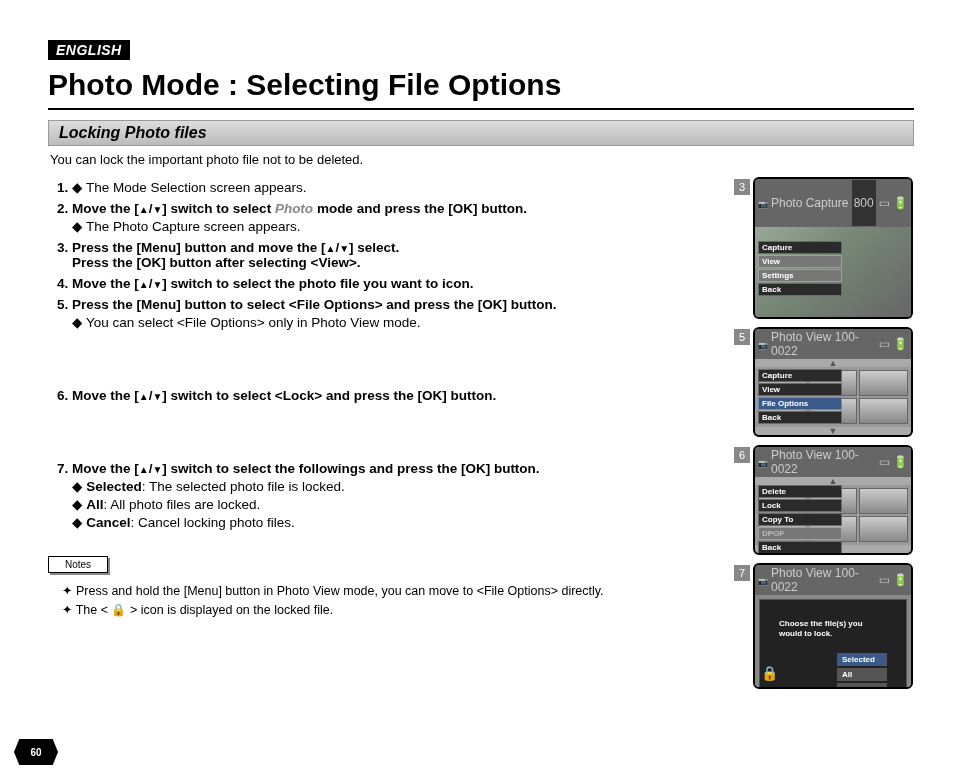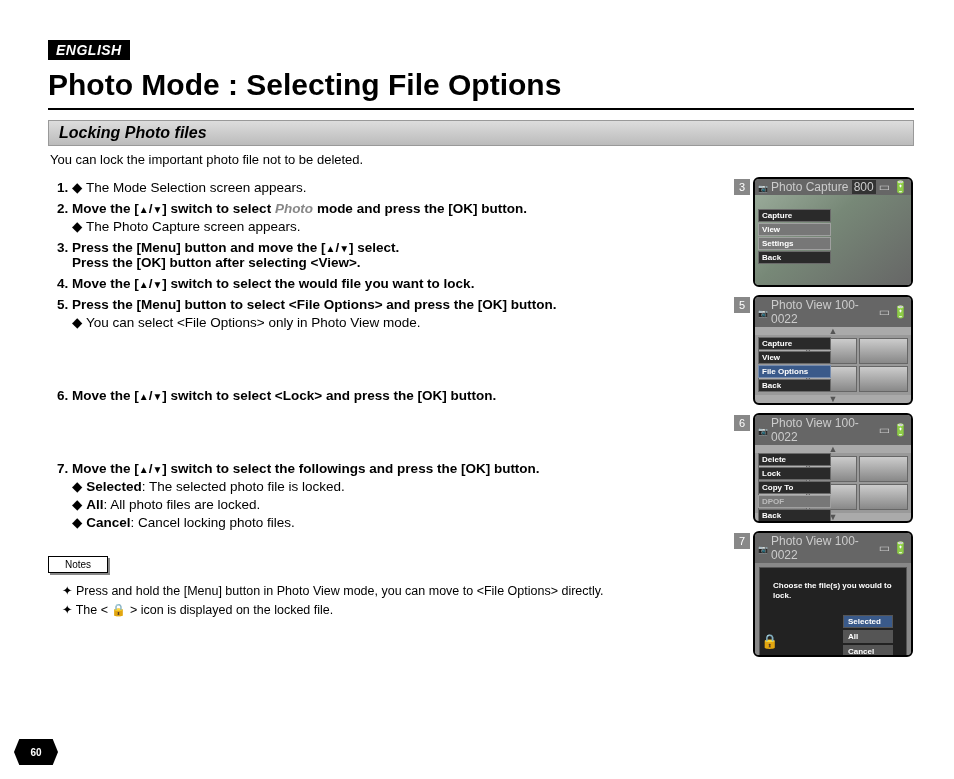--- a/index.html
+++ b/index.html
@@ -22,29 +22,29 @@
   .lock-glyph { display:inline-block; font-size:12px; }
   .page-badge { position: absolute; left: 14px; bottom: 14px; width: 44px; height: 26px; background: #000; color: #fff; font-weight: bold; display: flex; align-items: center; justify-content: center; clip-path: polygon(12% 0, 88% 0, 100% 50%, 88% 100%, 12% 100%, 0 50%); font-size: 10px; }
   .figures { width: 180px; }
   .fig-wrap { display:flex; margin-bottom:8px; }
   .fig-num { width:16px; height:16px; background:#888; color:#fff; font-size:11px; display:flex;align-items:center;justify-content:center; margin-top:2px; margin-right:3px; flex-shrink:0;}
   .lcd { border:2px solid #000; border-radius:6px; width:160px; background:#aaa; position:relative; overflow:hidden; }
   .lcd-head { background:#666; color:#ccc; font-size:12px; padding:1px 3px; display:flex; align-items:center; gap:3px;}
   .lcd-head .cam::before { content:"📷"; font-size:8px;}
   .thumb-grid { display:grid; grid-template-columns:repeat(3,1fr); gap:2px; padding:3px; background:#999;}
   .thumb { height:26px; background:linear-gradient(#ccc,#888); border:1px solid #666;}
-  .menu-overlay { position:absolute; top:14px; left:3px; width:73px; }
+  .menu-overlay { position:absolute; top:14px; left:3px; width:84px; }
   .menu-item { font-size:8px; color:#fff; padding:1px 3px; margin-bottom:1px; font-weight:bold; border:1px solid rgba(255,255,255,0.3);}
   .m-dark { background:#2a2a2a; }
   .m-gray { background:#777; }
   .m-sel { background:#3a5a8a; }
   .photo-bg { height:90px; background:linear-gradient(140deg,#9a9,#787 40%,#666); position:relative;}
   .arrow-row { text-align:center; font-size:9px; color:#555; line-height:8px;}
   .lcd7-body { padding:4px; background:#888; height:92px; position:relative;}
-  .dialog { background:#222; border:1px solid #555; padding:13px; width:148px;}
+  .dialog { background:#222; border:1px solid #555; padding:19px; width:148px;}
   .dialog-txt { color:#fff; font-size:8px; font-weight:bold; line-height:10px; margin-bottom:14px;}
   .opt-row { display:flex; justify-content:flex-end; margin-bottom:2px;}
   .opt { font-size:8px; color:#fff; font-weight:bold; padding:1px 4px; width:50px; border:1px solid #555;}
   .opt-sel { background:#3a5a8a;}
   .opt-norm { background:#555;}
   .lock-corner { position:absolute; left:6px; bottom:6px; color:#fff; font-size:14px;}
   .up-triangle::before{content:"▲";font-size:10px;}
   .down-triangle::before{content:"▼";font-size:10px;}
   .spacer-step { height: 52px; }
 </style>
@@ -66,21 +66,21 @@
       </li>
       <li>
         <span>Move the [</span><span class="up-triangle"></span>/<span class="down-triangle"></span><span>] switch to select </span><span class="italic-gray">Photo</span><span> mode and press the [OK] button.</span>
         <span class="sub diamond">The Photo Capture screen appears.</span>
       </li>
       <li>
         <span>Press the [Menu] button and move the [</span><span class="up-triangle"></span>/<span class="down-triangle"></span><span>] select.</span><br>
         <span>Press the [OK] button after selecting &lt;View&gt;.</span>
       </li>
       <li>
-        <span>Move the [</span><span class="up-triangle"></span>/<span class="down-triangle"></span><span>] switch to select the would file you want to lock.</span>
+        <span>Move the [</span><span class="up-triangle"></span>/<span class="down-triangle"></span><span>] switch to select the photo file you want to icon.</span>
       </li>
       <li>
         <span>Press the [Menu] button to select &lt;File Options&gt; and press the [OK] button.</span>
         <span class="sub diamond">You can select &lt;File Options&gt; only in Photo View mode.</span>
         <div class="spacer-step"></div>
       </li>
       <li>
         <span>Move the [</span><span class="up-triangle"></span>/<span class="down-triangle"></span><span>] switch to select &lt;Lock&gt; and press the [OK] button.</span>
         <div class="spacer-step"></div>
       </li>
@@ -100,21 +100,21 @@
   </div>
 
   <div class="figures">
 
     <div class="fig-wrap">
       <div class="fig-num">3</div>
       <div class="lcd">
         <div class="lcd-head">
             <span class="cam"></span>
             <span>Photo Capture</span>
-            <span style="margin-left:auto;background:#333;padding:0 2px;">800</span>
+            <span style="margin-left:auto;background:#333;padding:16px 2px;">800</span>
             <span>▭</span>
             <span>🔋</span>
           </div>
         <div class="photo-bg">
           <div class="menu-overlay">
             <div class="menu-item m-dark">Capture</div>
             <div class="menu-item m-gray">View</div>
             <div class="menu-item m-gray">Settings</div>
             <div class="menu-item m-dark">Back</div>
           </div>

